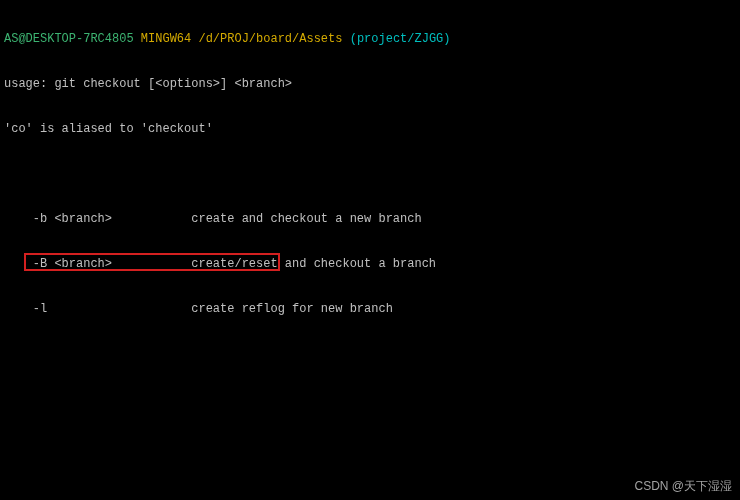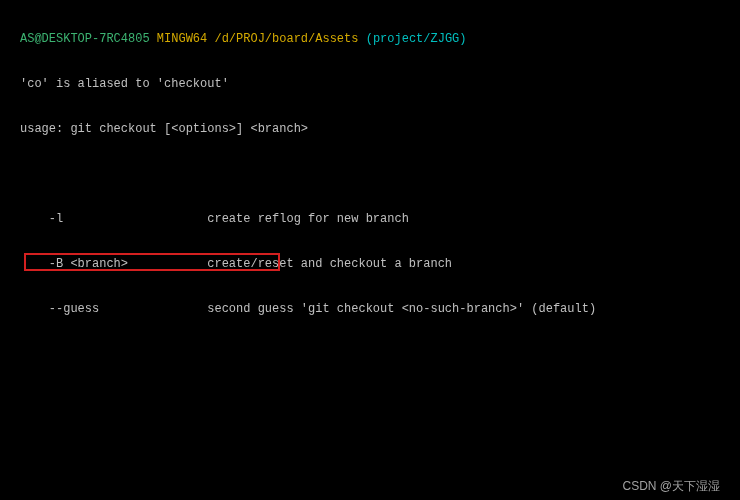--- a/index.html
+++ b/index.html
@@ -15,47 +15,47 @@
     position: relative;
   }
   .terminal {
     padding: 2px 4px;
     white-space: pre;
   }
   .prompt-user { color: #3cb371; }
   .prompt-path { color: #d4aa00; }
   .prompt-branch { color: #00bfbf; }
   .cmd { color: #c0c0c0; }
-  .line { display: block; min-height: 15px; margin-left: 16px; }
+  .line { display: block; min-height: 15px; }
   .highlight-box {
     position: absolute;
     border: 2px solid #d42020;
     pointer-events: none;
   }
   .watermark {
     position: absolute;
-    right: 20px;
+    right: 8px;
     bottom: 6px;
     color: #bfbfbf;
     font-family: Arial, sans-serif;
     font-size: 12px;
     opacity: 0.85;
   }
 </style>
 </head>
 <body>
 
 <div class="terminal">
   <span class="line"><span class="prompt-user">AS@DESKTOP-7RC4805</span> <span class="prompt-path">MINGW64</span> <span class="prompt-path">/d/PROJ/board/Assets</span> <span class="prompt-branch">(project/ZJGG)</span></span>
+  <span class="line">usage: git checkout [&lt;options&gt;] &lt;branch&gt;</span>
   <span class="line">'co' is aliased to 'checkout'</span>
-  <span class="line">usage: git checkout [&lt;options&gt;] &lt;branch&gt;</span>
   <span class="line"></span>
+  <span class="line">    -b &lt;branch&gt;           create and checkout a new branch</span>
+  <span class="line">    -B &lt;branch&gt;           create/reset and checkout a branch</span>
   <span class="line">    -l                    create reflog for new branch</span>
-  <span class="line">    -B &lt;branch&gt;           create/reset and checkout a branch</span>
-  <span class="line">    --guess               second guess 'git checkout &lt;no-such-branch&gt;' (default)</span>
   
   
   
   
   
   
   
   
   
   

